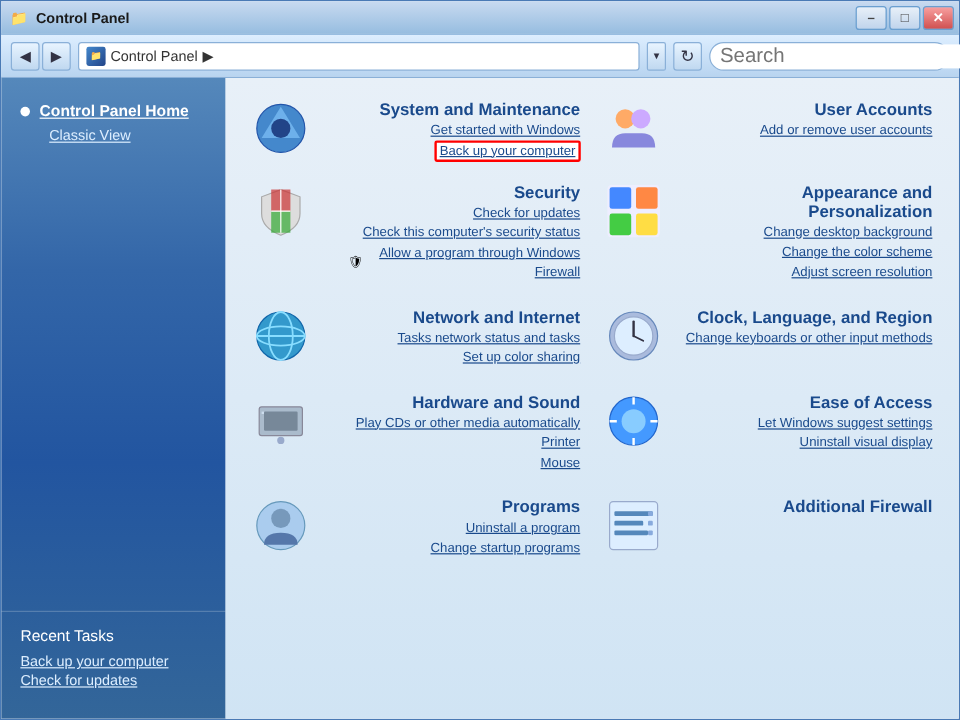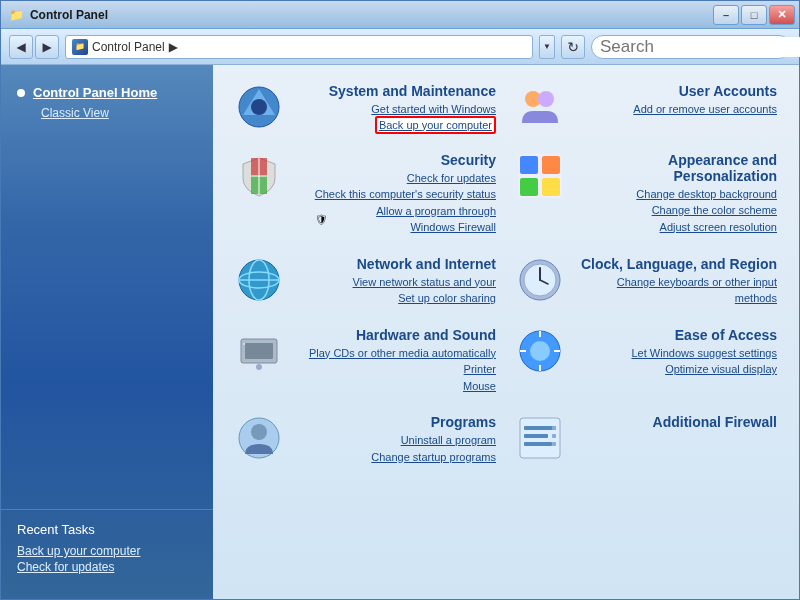--- a/index.html
+++ b/index.html
@@ -169,21 +169,21 @@
 
     
     .main-content {
       flex: 1;
       display: flex;
       overflow: hidden;
     }
 
     
     .sidebar {
-      width: 212px;
+      width: 187px;
       background: linear-gradient(180deg, #5588bb 0%, #3366a8 30%, #2255a0 60%, #336699 100%);
       display: flex;
       flex-direction: column;
       padding: 12px 0;
       color: white;
     }
 
     .sidebar-section {
       padding: 8px 16px;
     }
@@ -449,21 +449,21 @@
           <div class="panel-icon">
             <svg width="44" height="44" viewBox="0 0 44 44">
               <circle cx="22" cy="22" r="20" fill="#3399cc" stroke="#1166aa" stroke-width="1"></circle>
               <ellipse cx="22" cy="22" rx="10" ry="20" fill="none" stroke="#88ddff" stroke-width="1.5"></ellipse>
               <line x1="2" y1="22" x2="42" y2="22" stroke="#88ddff" stroke-width="1.5"></line>
               <ellipse cx="22" cy="22" rx="20" ry="8" fill="none" stroke="#88ddff" stroke-width="1.5"></ellipse>
             </svg>
           </div>
           <div class="panel-text">
             <div class="panel-title">Network and Internet</div>
-            <a class="panel-link">View network status and your</a>
+            <a class="panel-link">Tasks network status and tasks</a>
             <a class="panel-link">Set up color sharing</a>
           </div>
         </div>
 
         <div class="panel-item">
           <div class="panel-icon">
             <svg width="44" height="44" viewBox="0 0 44 44">
               <circle cx="22" cy="22" r="20" fill="#aabbdd" stroke="#6688bb" stroke-width="1"></circle>
               <circle cx="22" cy="22" r="16" fill="#ddeeff" stroke="#99aacc" stroke-width="1"></circle>
               <line x1="22" y1="22" x2="22" y2="10" stroke="#334" stroke-width="2" stroke-linecap="round"></line>
@@ -500,21 +500,21 @@
               <circle cx="22" cy="22" r="10" fill="#88ccff"></circle>
               <line x1="22" y1="2" x2="22" y2="8" stroke="white" stroke-width="2"></line>
               <line x1="22" y1="36" x2="22" y2="42" stroke="white" stroke-width="2"></line>
               <line x1="2" y1="22" x2="8" y2="22" stroke="white" stroke-width="2"></line>
               <line x1="36" y1="22" x2="42" y2="22" stroke="white" stroke-width="2"></line>
             </svg>
           </div>
           <div class="panel-text">
             <div class="panel-title">Ease of Access</div>
             <a class="panel-link">Let Windows suggest settings</a>
-            <a class="panel-link">Optimize visual display</a>
+            <a class="panel-link">Uninstall visual display</a>
           </div>
         </div>
 
         <div class="panel-item">
           <div class="panel-icon">
             <svg width="44" height="44" viewBox="0 0 44 44">
               <circle cx="22" cy="22" r="20" fill="#aaccee" stroke="#6699bb" stroke-width="1"></circle>
               <circle cx="22" cy="16" r="8" fill="#7799bb"></circle>
               <path d="M8 38 Q8 28 22 28 Q36 28 36 38" fill="#5577aa"></path>
             </svg>

